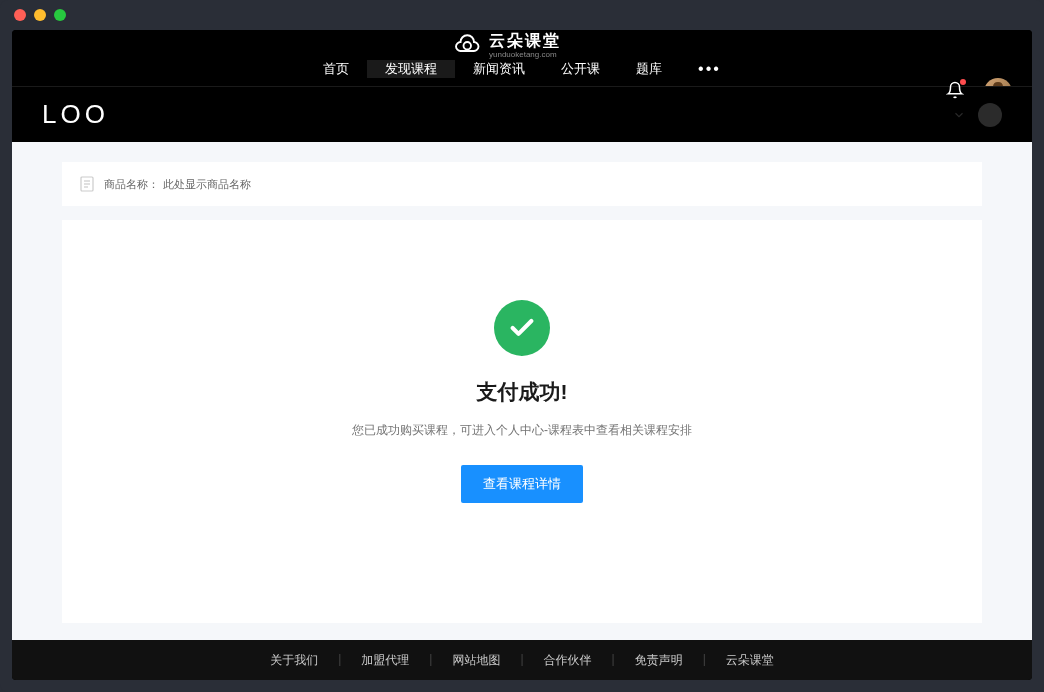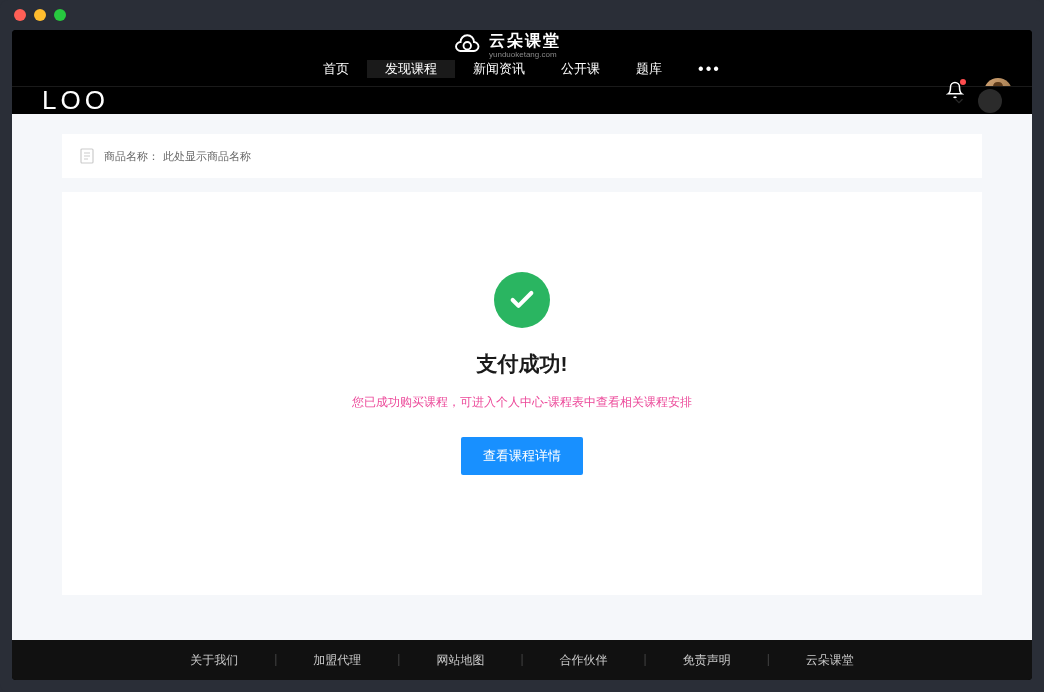--- a/index.html
+++ b/index.html
@@ -133,21 +133,21 @@
     .avatar {
       width: 28px;
       height: 28px;
       border-radius: 50%;
       background: linear-gradient(135deg, #d4a574 0%, #8b6840 100%);
       cursor: pointer;
       overflow: hidden;
     }
     
     .sub-header {
-      height: 28px;
+      height: 56px;
       background: #000;
       display: flex;
       align-items: center;
       padding: 0 30px;
       color: #fff;
       font-size: 26px;
       letter-spacing: 4px;
       border-top: 1px solid #1a1a1a;
     }
     .sub-header-right {
@@ -205,21 +205,21 @@
       margin-bottom: 22px;
     }
     .success-title {
       font-size: 21px;
       color: #1a1a1a;
       font-weight: 700;
       margin-bottom: 16px;
     }
     .success-desc {
       font-size: 12px;
-      color: #ec4899;
+      color: #737373;
       margin-bottom: 26px;
     }
     .detail-btn {
       background: #1890ff;
       color: #fff;
       border: none;
       padding: 10px 22px;
       font-size: 13px;
       cursor: pointer;
       border-radius: 2px;
@@ -228,21 +228,21 @@
     .footer {
       background: #111;
       height: 40px;
       display: flex;
       align-items: center;
       justify-content: center;
     }
     .footer-links {
       display: flex;
       align-items: flex-start;
-      gap: 16px;
+      gap: 0;
     }
     .footer-link {
       color: #ccc;
       font-size: 12px;
       padding: 0 20px;
       cursor: pointer;
     }
     .footer-sep {
       color: #444;
       font-size: 12px;

